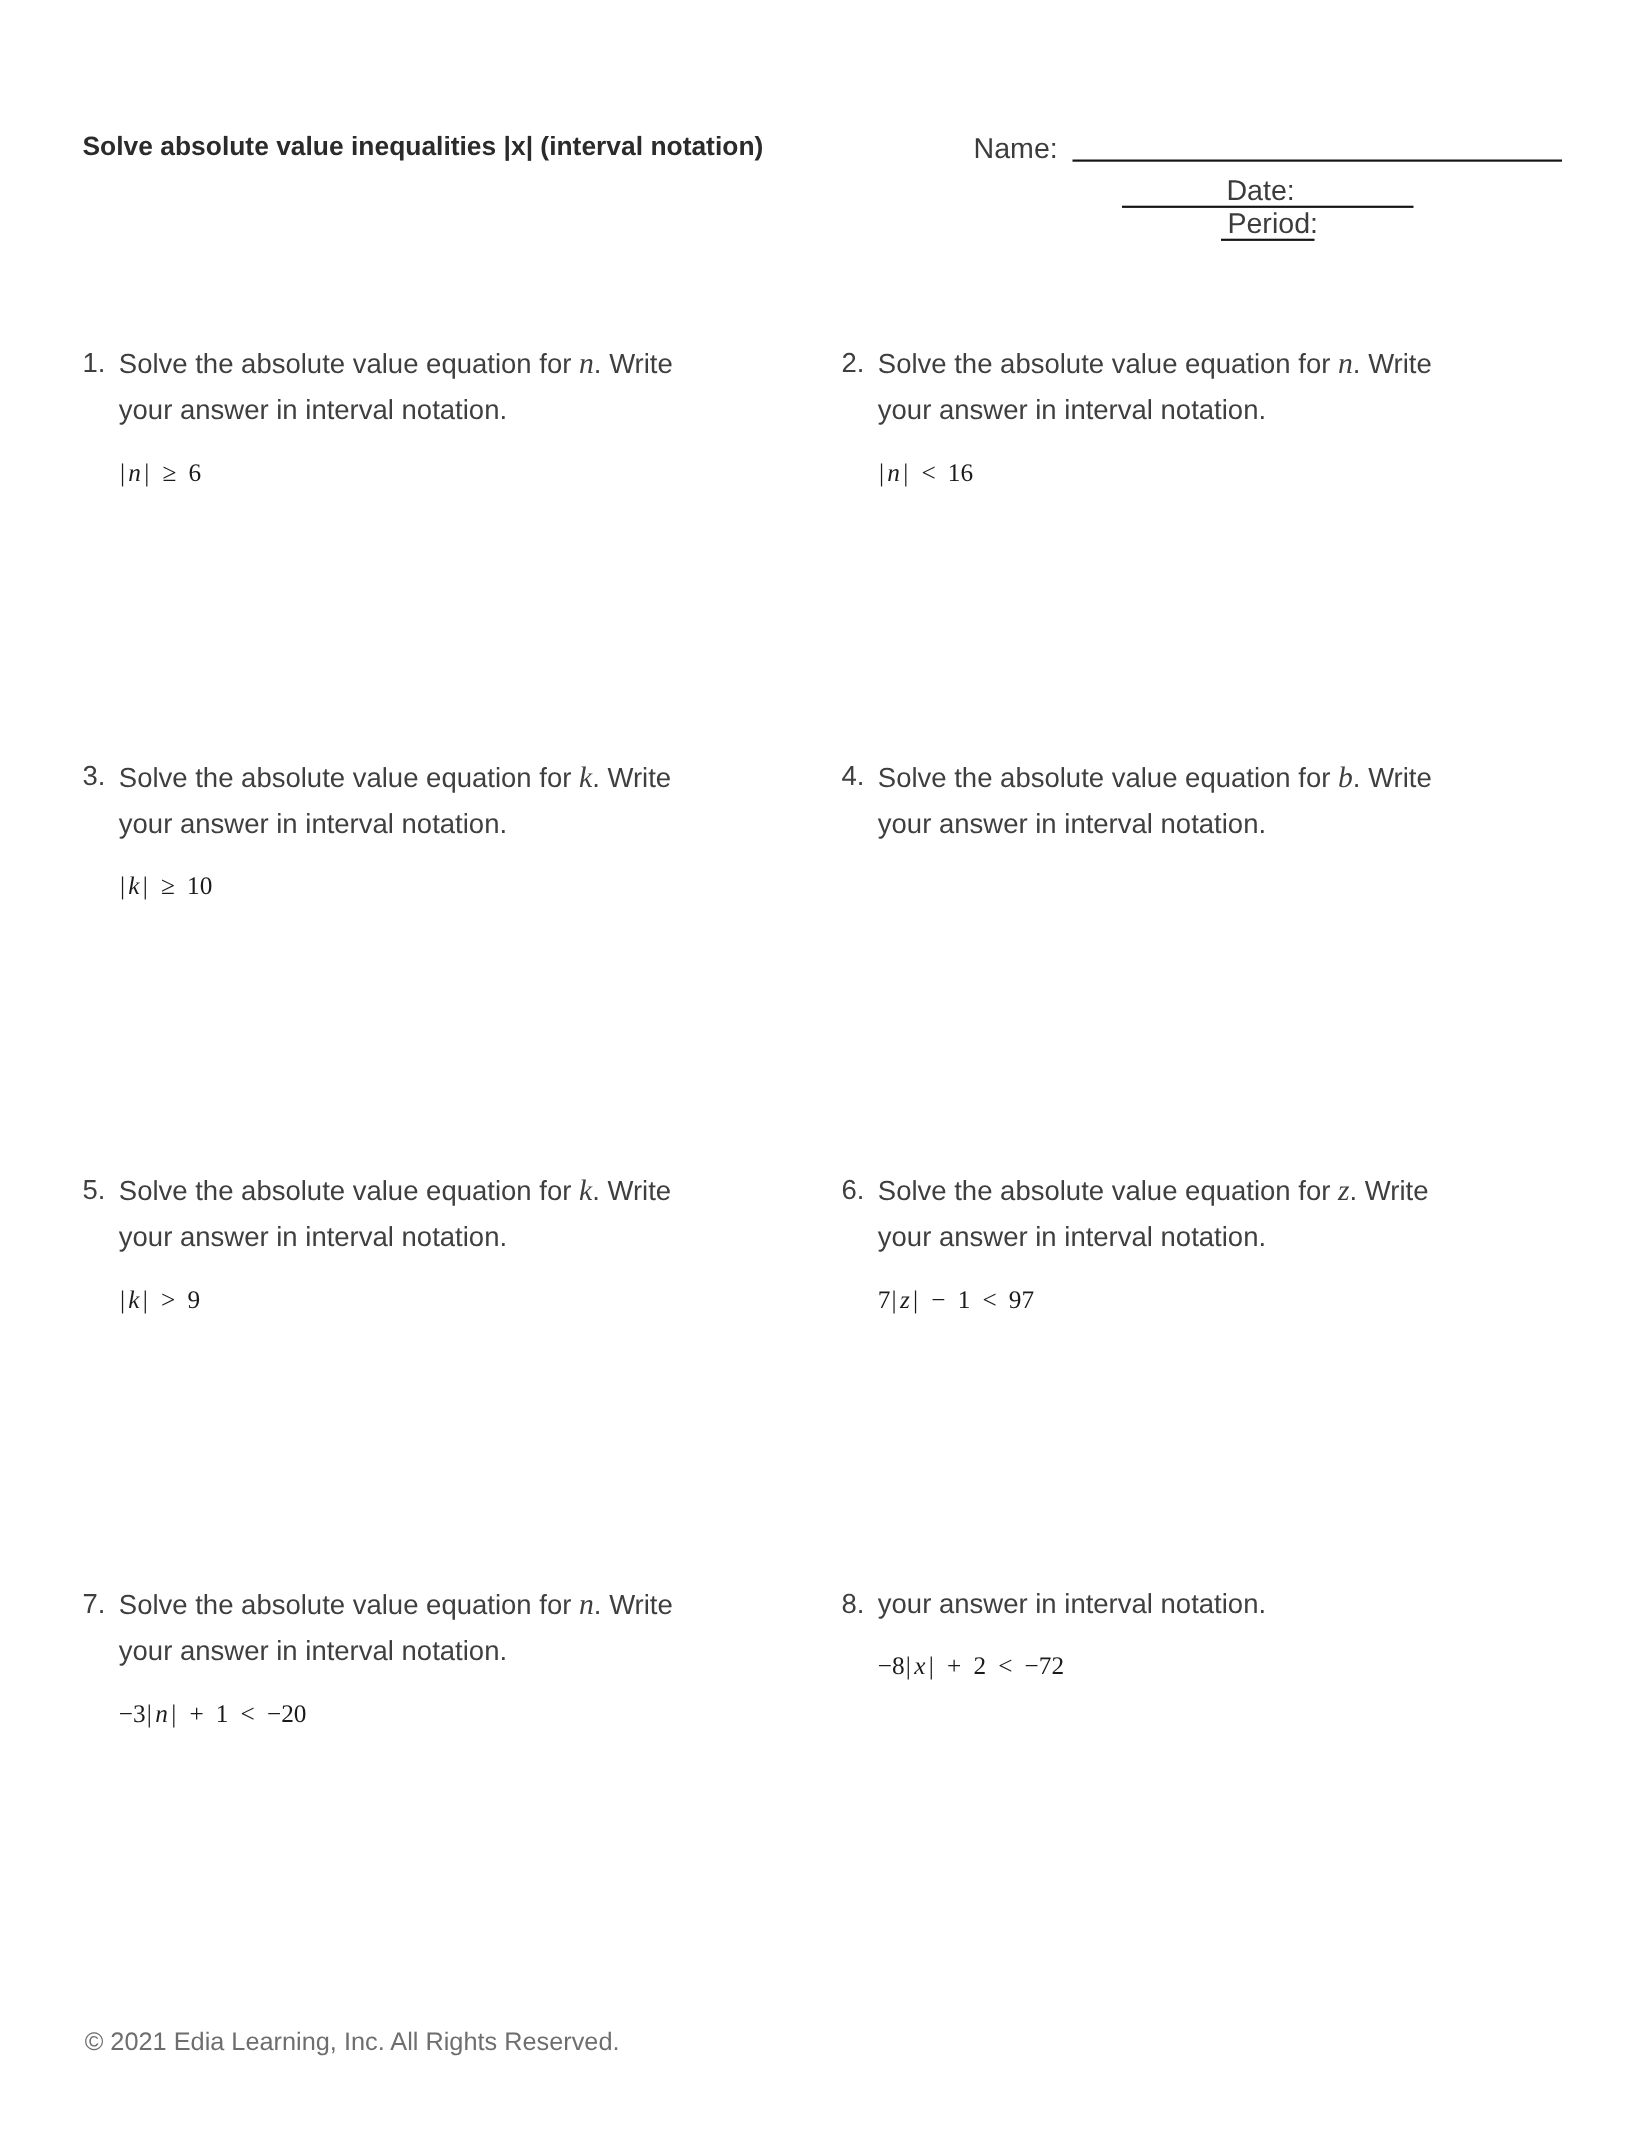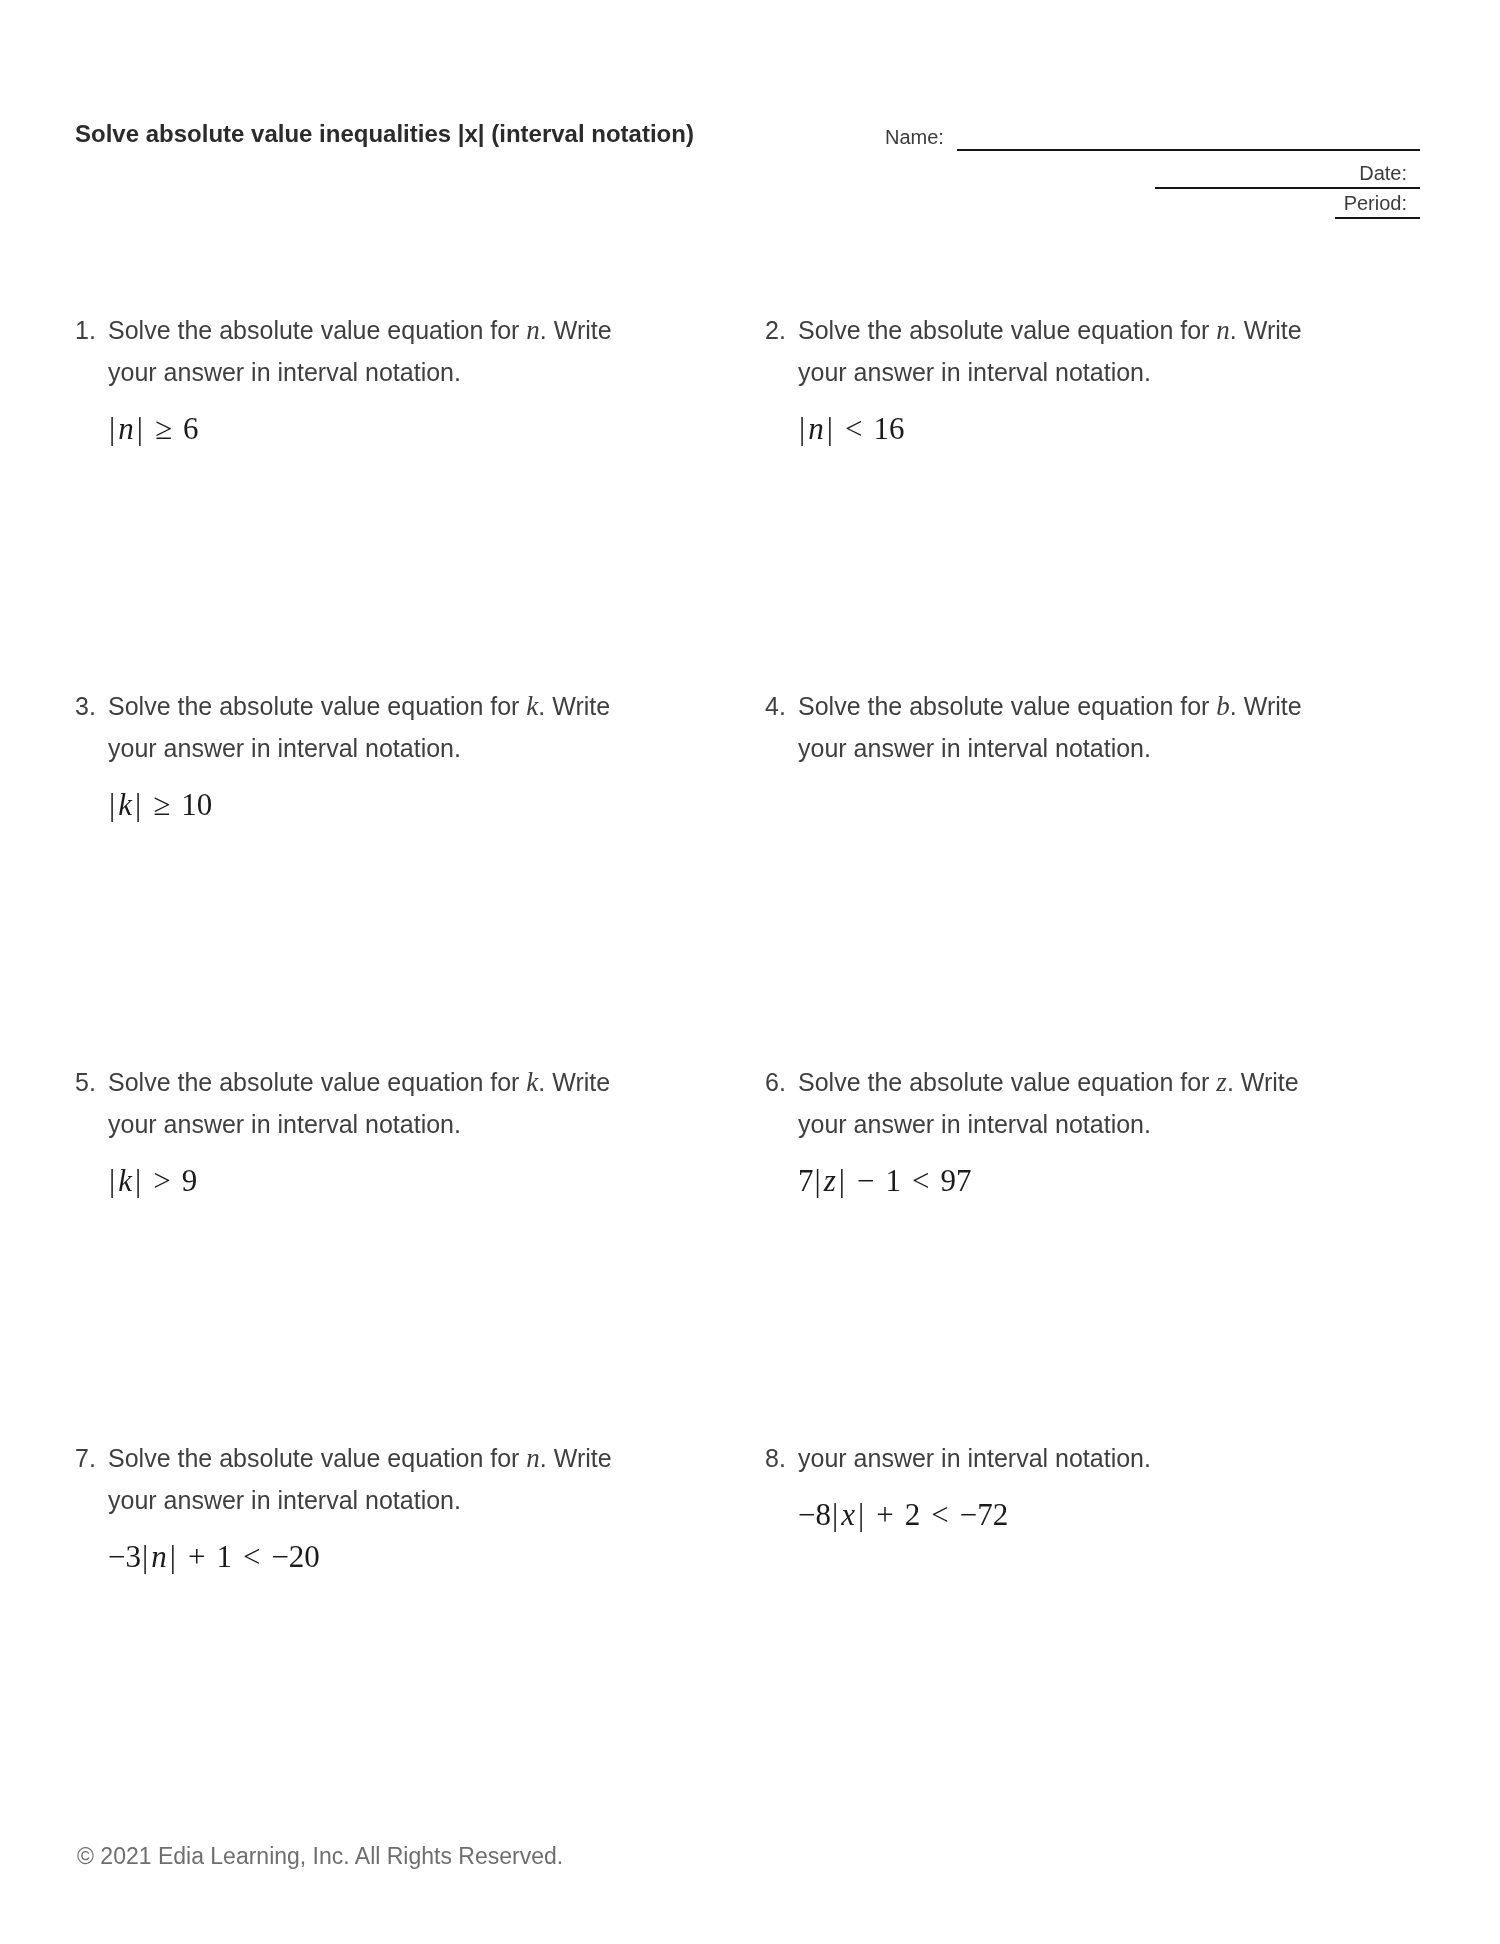--- a/index.html
+++ b/index.html
@@ -30,23 +30,23 @@
   }
 
   .fields {
     position: absolute;
     left: 885px;
     right: 80px;
     top: 78px;
   }
   .field-row {
     display: flex;
-    align-items: flex-end;
+    align-items: center;
     height: 32px;
-    font-size: 20px;
+    font-size: 26px;
     color: #3c3c3c;
   }
   .field-row + .field-row { margin-top: 8px; flex-direction: column; }
   .field-label { line-height: 28px; margin-right: 13px; white-space: nowrap; }
   .fill-line {
     border-bottom: 2px solid #141414;
     height: 24px;
   }
   .name-fill { flex: 1; }
   .date-fill { width: 265px; }
@@ -78,21 +78,21 @@
   .p-line1 { white-space: nowrap; }
   .p-var {
     font-family: "Liberation Serif", serif;
     font-style: italic;
     font-size: 27px;
   }
 
   .eq {
     margin-top: 13px;
     font-family: "Liberation Serif", serif;
-    font-size: 31px;
+    font-size: 23px;
     line-height: 46px;
     color: #1b1b1b;
     white-space: nowrap;
   }
   .eq-bar { padding: 0 1px; }
   .eq-v { font-style: italic; padding: 0 2px; }
   .eq-o { margin: 0 11px; }
   .eq-n { }
 
   

